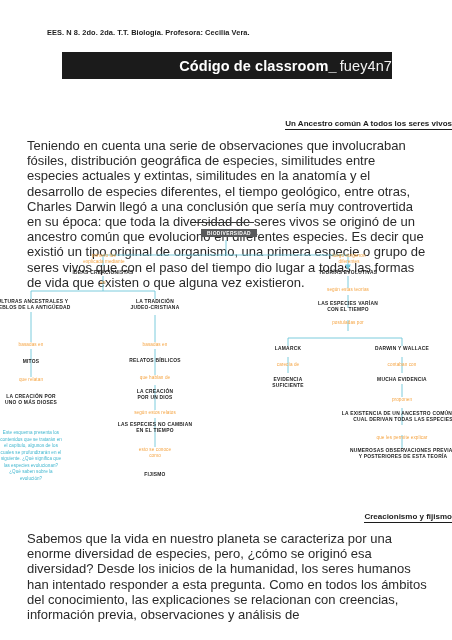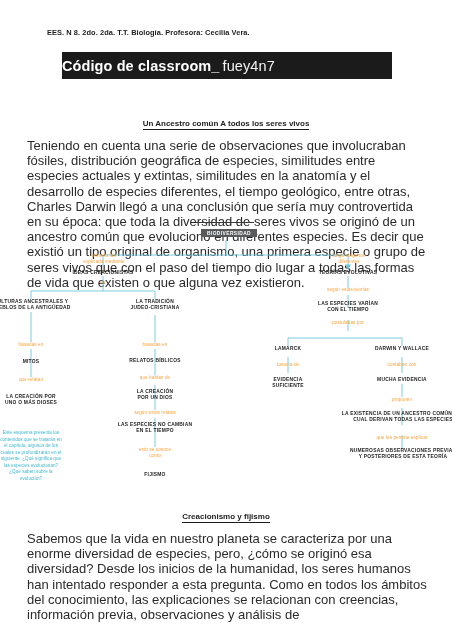--- a/index.html
+++ b/index.html
@@ -35,41 +35,41 @@
   }
   .title-banner {
     position: absolute;
     left: 62px;
     top: 52px;
     width: 330px;
     height: 27px;
     background: #1b1b1b;
     display: flex;
     align-items: center;
-    justify-content: flex-start;
+    justify-content: flex-end;
   }
   .title-strong {
     color: #ffffff;
     font-size: 14.5px;
     font-weight: bold;
     letter-spacing: 0.1px;
   }
   .title-code {
     color: #f2f2f2;
     font-size: 14.5px;
     font-weight: normal;
     letter-spacing: 0.1px;
     margin-left: 3px;
   }
 
   
   .section-heading {
     position: absolute;
     width: 452px;
-    text-align: center;
+    text-align: right;
     font-size: 8px;
     font-weight: bold;
     color: #1c1c1c;
   }
   .section-heading span {
     border-bottom: 1px solid #1c1c1c;
     padding-bottom: 1px;
   }
   .para {
     position: absolute;

